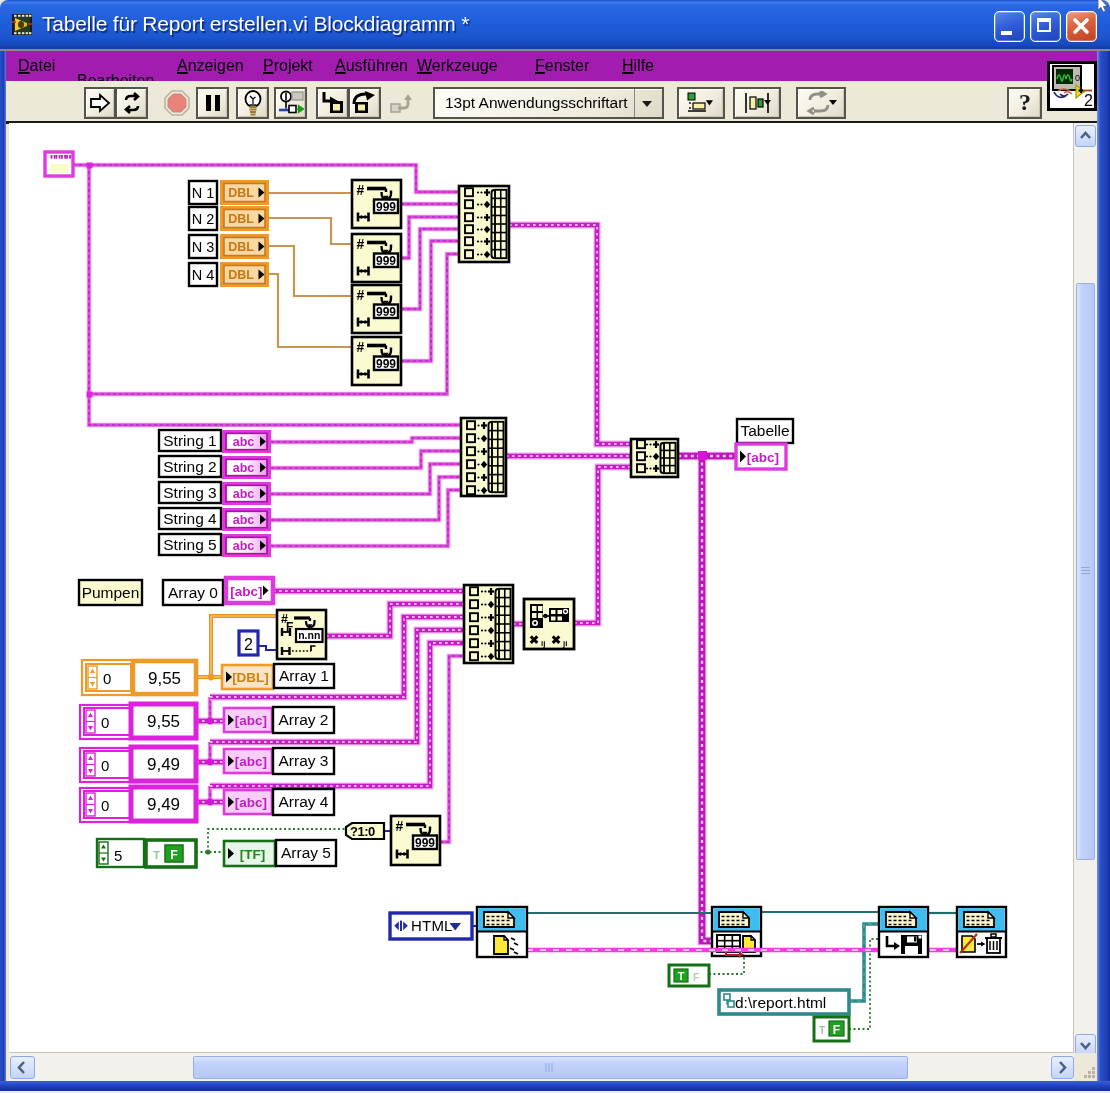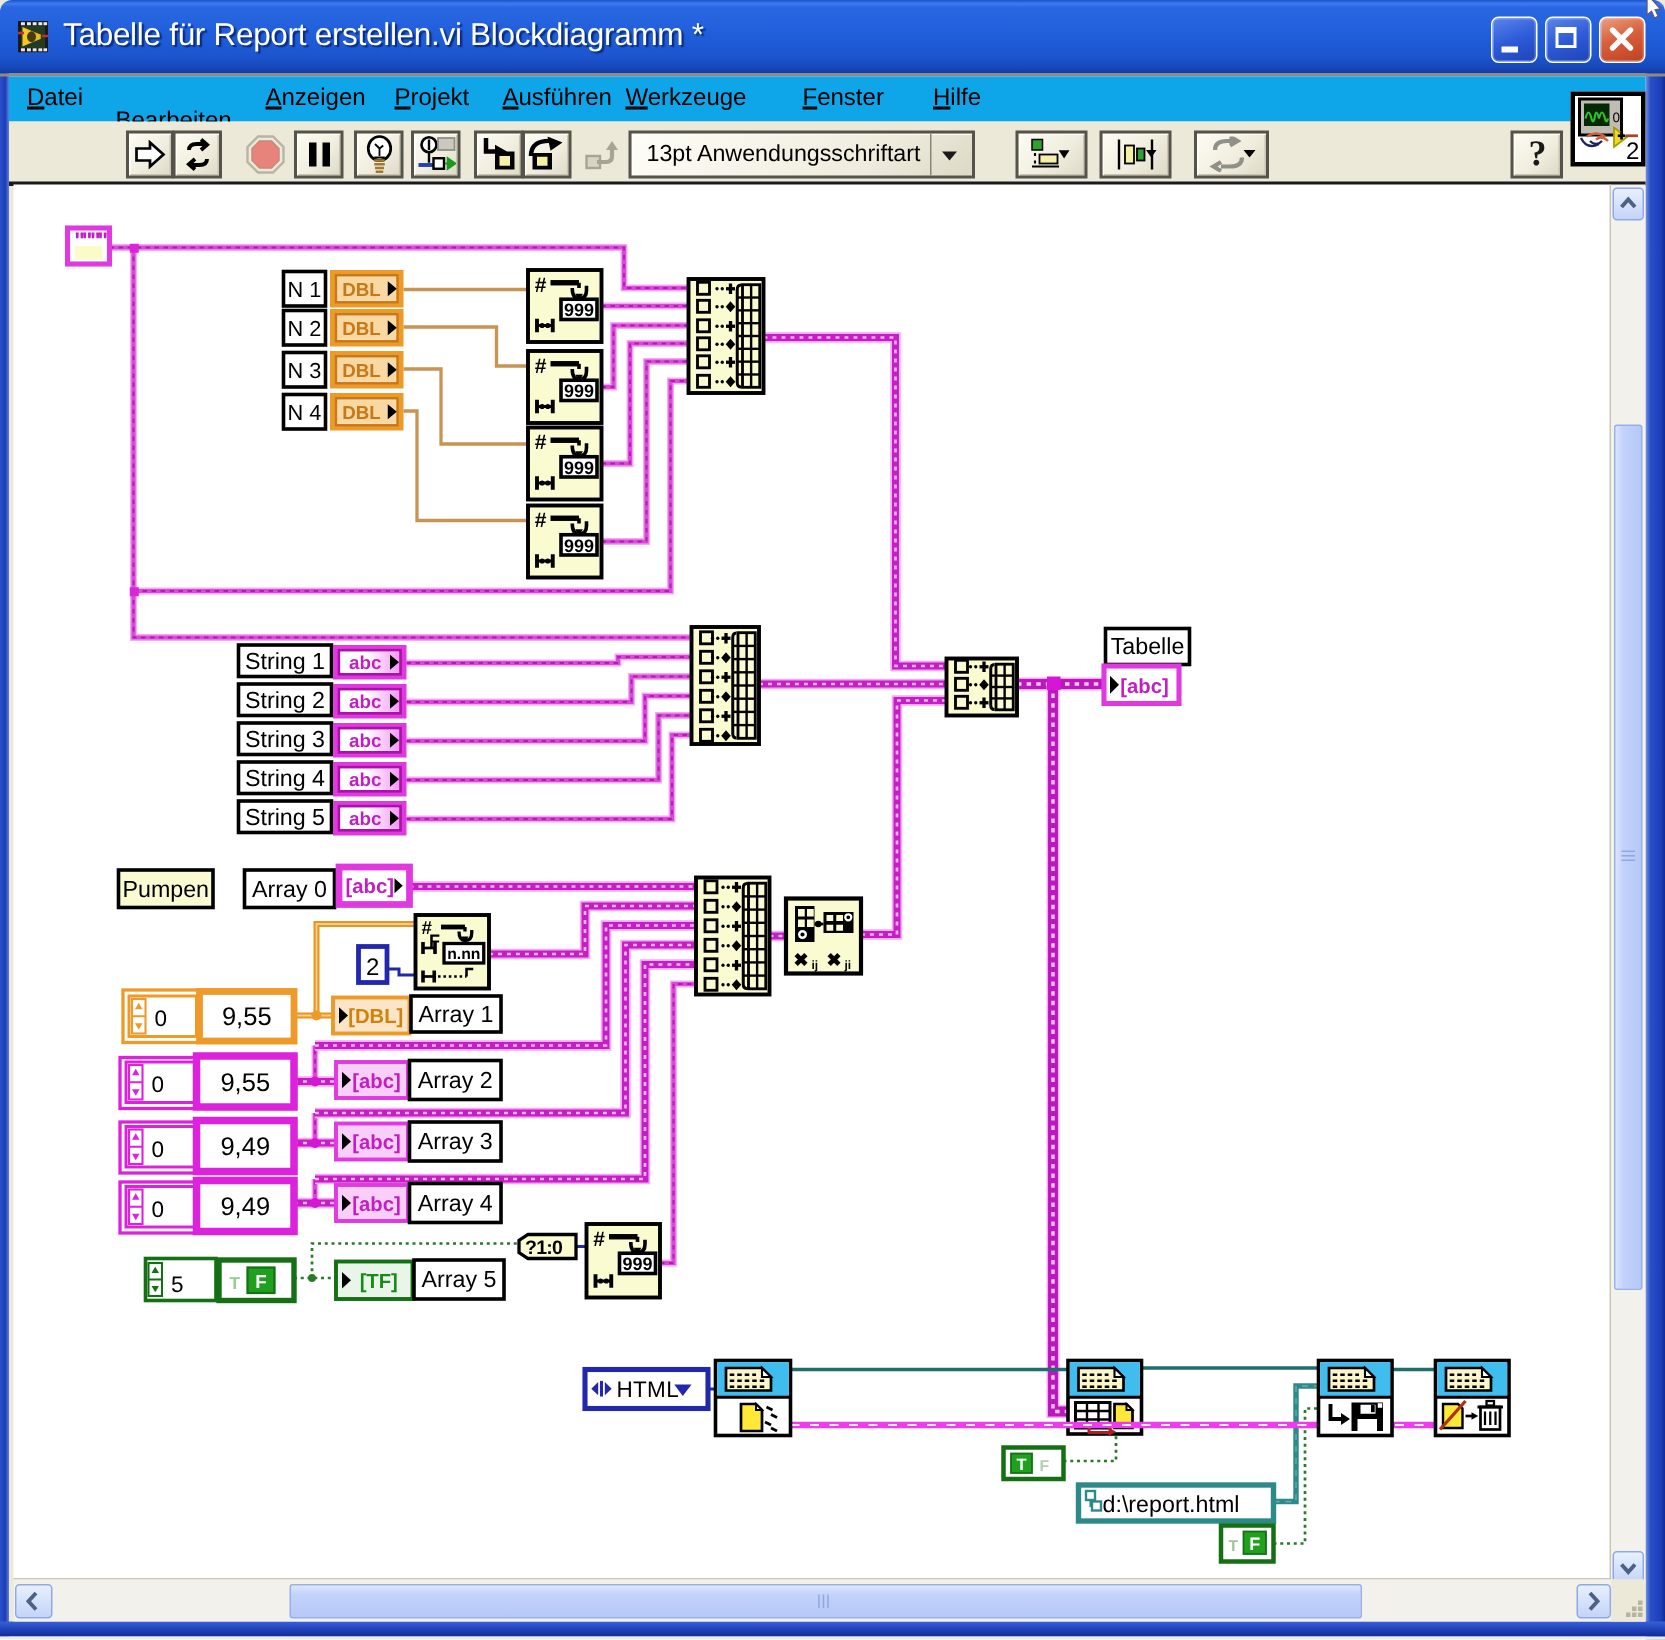--- a/index.html
+++ b/index.html
@@ -43,21 +43,21 @@
 <div style="position:absolute;left:1030px;top:11px;width:31px;height:31px;border-radius:5px;border:1.6px solid #FFF;background:linear-gradient(160deg,#5A86E8 0%,#2E5BD8 50%,#1E44B8 100%);box-sizing:border-box;box-shadow:inset 0 0 0 1px rgba(255,255,255,.25)">
     <div style="position:absolute;left:6px;top:6px;width:14px;height:14px;border:2.6px solid #FFF;border-top-width:4px;box-sizing:border-box"></div>
   </div>
 <div style="position:absolute;left:1066px;top:11px;width:31px;height:31px;border-radius:5px;border:1.6px solid #FFF;background:linear-gradient(160deg,#ECA080 0%,#D8603C 45%,#C04020 100%);box-sizing:border-box;box-shadow:inset 0 0 0 1px rgba(255,255,255,.25)">
     <svg width="28" height="28" style="position:absolute;left:0;top:0">
       <path d="M8 8 L20 20 M20 8 L8 20" stroke="#FFF" stroke-width="3.6" stroke-linecap="round"></path>
     </svg>
   </div>
 
 <div class="abs" style="left:0;top:49px;width:1110px;height:2px;background:#8C8C84"></div>
-<div class="abs" style="left:6px;top:51px;width:1091px;height:30px;background:#0ea5e9;font-size:16px;color:#000">
+<div class="abs" style="left:6px;top:51px;width:1091px;height:30px;background:#a21caf;font-size:16px;color:#000">
     <span style="position:absolute;left:12px;top:6px"><u style="text-decoration-thickness:1.5px">D</u>atei</span>
     <span style="position:absolute;left:71px;top:21px"><u style="text-decoration-thickness:1.5px">B</u>earbeiten</span>
     <span style="position:absolute;left:171px;top:6px"><u style="text-decoration-thickness:1.5px">A</u>nzeigen</span>
     <span style="position:absolute;left:257px;top:6px"><u style="text-decoration-thickness:1.5px">P</u>rojekt</span>
     <span style="position:absolute;left:329px;top:6px"><u style="text-decoration-thickness:1.5px">A</u>usführen</span>
     <span style="position:absolute;left:411px;top:6px"><u style="text-decoration-thickness:1.5px">W</u>erkzeuge</span>
     <span style="position:absolute;left:529px;top:6px"><u style="text-decoration-thickness:1.5px">F</u>enster</span>
     <span style="position:absolute;left:616px;top:6px"><u style="text-decoration-thickness:1.5px">H</u>ilfe</span>
   </div>
 
@@ -118,21 +118,21 @@
       <rect x="6" y="13.5" width="7" height="6" fill="#F6EFA6"></rect>
     </svg>
   </div>
 <div style="position:absolute;left:383px;top:87px;width:33px;height:32px;">
     <svg width="24" height="22" viewBox="0 0 24 22" style="position:absolute;left:50%;top:50%;transform:translate(-50%,-50%)">
       <rect x="3" y="12" width="9" height="8" fill="#D8D4C4" stroke="#A8A494" stroke-width="1.6"></rect>
       <path d="M10 16 h6 q4 0 4 -4 V6" fill="none" stroke="#A8A494" stroke-width="2.8"></path>
       <path d="M16 8 l4 -6 4 6 Z" fill="#A8A494"></path>
     </svg>
   </div>
-<div style="position:absolute;left:419px;top:87px;width:231px;height:32px;background:linear-gradient(135deg,#FEFDF8,#EFECDD 70%,#DDD9C6);border:2px solid #55534B;box-shadow:inset 1px 1px 0 #FFFFF8;box-sizing:border-box">
+<div style="position:absolute;left:433px;top:87px;width:231px;height:32px;background:linear-gradient(135deg,#FEFDF8,#EFECDD 70%,#DDD9C6);border:2px solid #55534B;box-shadow:inset 1px 1px 0 #FFFFF8;box-sizing:border-box">
       <span style="position:absolute;left:10px;top:5px;font-size:15.5px;color:#000">13pt Anwendungsschriftart</span>
       <div style="position:absolute;right:27px;top:0;width:1px;height:28px;background:#8A8678"></div>
       <div style="position:absolute;right:10px;top:12px;width:0;height:0;border-left:5.5px solid transparent;border-right:5.5px solid transparent;border-top:6.5px solid #1A1A1A"></div>
     </div>
 <div style="position:absolute;left:677px;top:87px;width:48px;height:32px;background:linear-gradient(135deg,#FDFCF4 0%,#F1EEDF 55%,#DDD9C6 100%);border:2px solid #55534B;box-shadow:inset 1px 1px 0 #FFFFF8, inset -1px -1px 0 #C9C5B2;box-sizing:border-box">
     <svg width="30" height="24" viewBox="0 0 30 24" style="position:absolute;left:50%;top:50%;transform:translate(-50%,-50%)">
       <rect x="2" y="2" width="7" height="7" fill="#30A030" stroke="#000" stroke-width="1"></rect>
       <rect x="7" y="12" width="12" height="6" fill="#F6EFA6" stroke="#000" stroke-width="1.2"></rect>
       <path d="M2 20 h18 M4 11 v2 M4 16 v2" stroke="#000" stroke-width="1.4"></path>
       <path d="M22 8 h8 l-4 6 Z" fill="#000" transform="translate(0,2) scale(0.9)"></path>

